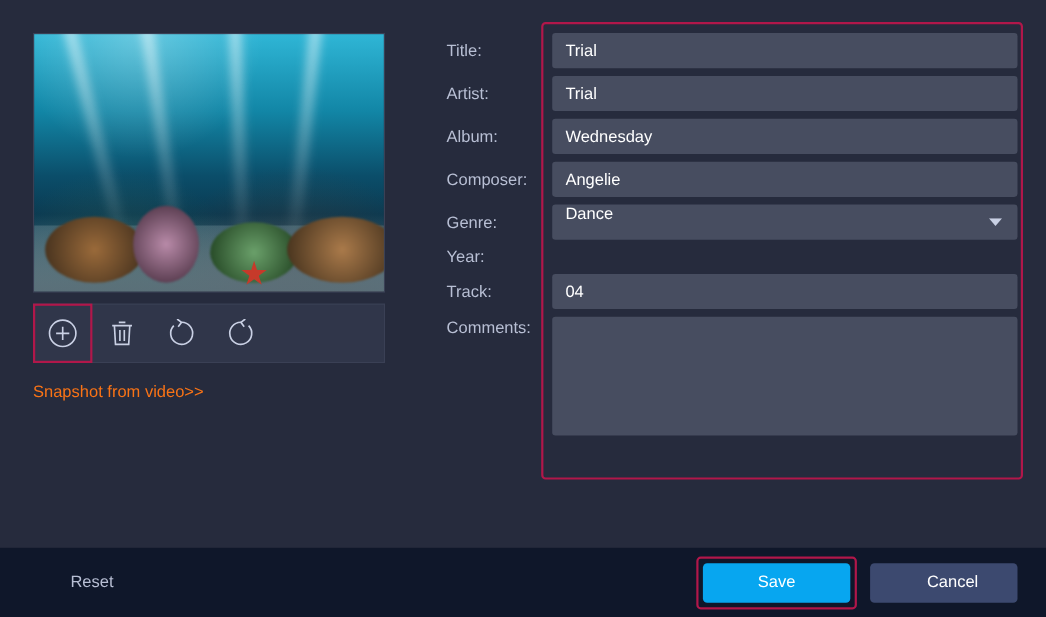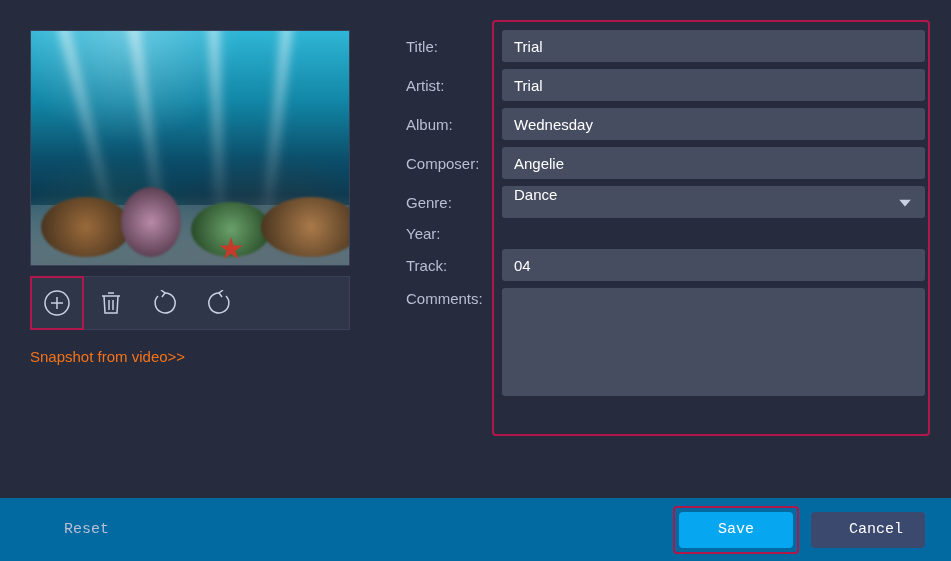--- a/index.html
+++ b/index.html
@@ -118,39 +118,38 @@
   .select-field .caret svg { fill:#c9d0e4; }
   .textarea-field {
     height: 108px;
     padding:8px 12px;
     resize:none;
   }
   
   .footer {
     position:absolute; left:0; right:0; bottom:0;
     height: 63px;
-    background: #0369a1;
+    background: #0f172a;
     display:flex; align-items:center;
     padding: 0 26px 0 64px;
-    font-family: Liberation Mono, monospace;
   }
   .reset-btn {
     font-size: 15px;
     color:#b8bfd4;
     background:none;border:none;cursor:pointer;font-family:inherit;
   }
   .spacer { flex:1; }
   .save-wrap {
     border: 2px solid #b1174a;
     padding: 4px;
     border-radius: 4px;
     margin-right: 12px;
   }
   .btn {
-    width: 114px; height: 36px;
+    width: 134px; height: 36px;
     border:none; border-radius:4px;
     font-size:15px; color:#fff; cursor:pointer;
     font-family:inherit;
   }
   .btn-save { background:#07a6f0; }
   .btn-cancel { background:#3c496f;padding-left:16px; }
 </style>
 </head>
 <body>
 

